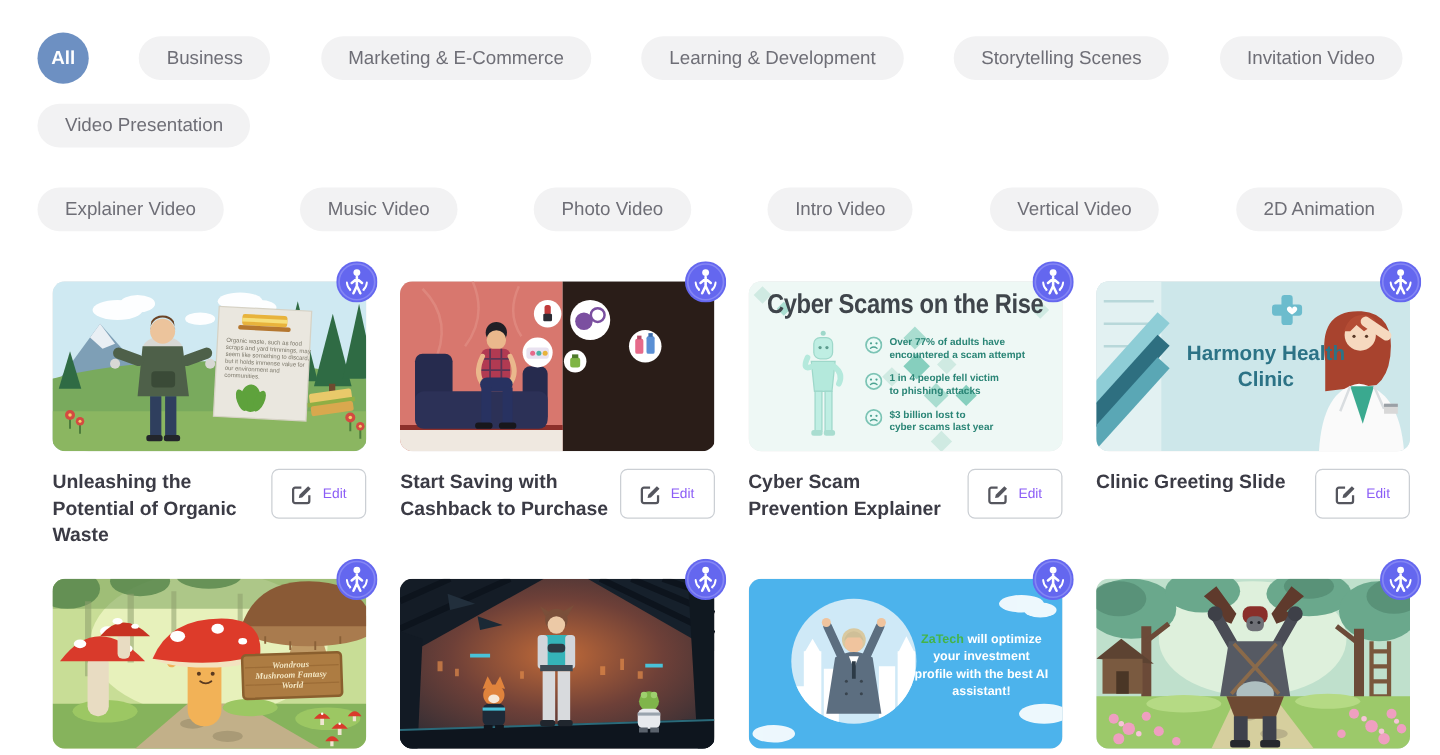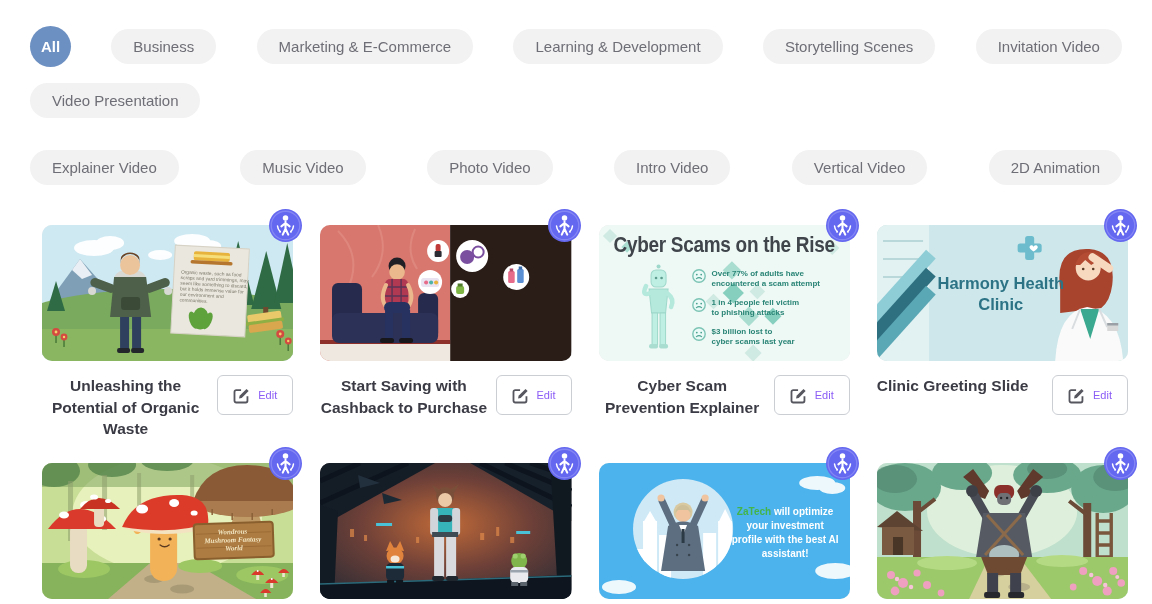--- a/index.html
+++ b/index.html
@@ -23,36 +23,36 @@
   .card { position:relative; }
   .thumb { position:relative; height:136px; cursor:pointer; }
   .art { position:absolute; inset:0; border-radius:10px; overflow:hidden;
          background:#e8e8e8; }
   .art > svg { position:absolute; inset:0; width:100%; height:100%; }
   .badge { position:absolute; top:-16px; right:-9px; width:33px; height:33px; z-index:3; }
 
   .card-footer { display:flex; align-items:flex-start; justify-content:space-between;
                  gap:8px; margin-top:14px; min-height:66px; }
   .title { font-size:15.5px; font-weight:600; color:#3b3b45; line-height:1.4;
-           max-width:168px;text-align:center; }
+           max-width:168px; }
   .edit-btn { display:flex; align-items:center; gap:8px; height:40px; padding:0 15px;
               background:#fff; border:1px solid #cbcfd4; border-radius:6px;
               color:#8b5cf6; font-family:"Liberation Sans", sans-serif;
               font-size:11px; cursor:pointer;text-align:center; }
 
   
   .ov { position:absolute; z-index:2; }
   .cyber-head { top:7px; left:0; right:0; text-align:center; font-size:19px;
                 font-weight:700; color:#3f454b; letter-spacing:-0.3px;
                 transform:scaleY(1.15); transform-origin:top; }
   .cyber-bullets { top:44px; left:93px; display:flex; flex-direction:column; gap:8px; }
   .cyber-row { display:flex; align-items:flex-start; gap:6px; }
   .cyber-text { font-size:8px; line-height:1.3; color:#2a8576; font-weight:600; }
   .cyber-text span { display:block; }
-  .clinic-title { top:48px; left:48px; width:152px; text-align:center;
+  .clinic-title { top:48px; left:60px; width:152px; text-align:center;
                   color:#2c7386; font-weight:700; font-size:16.5px; line-height:1.3; }
   .ad-text { top:42px; left:132px; right:10px; text-align:center; font-size:10px;
              font-weight:700; line-height:1.4; color:#ffffff; }
   .ad-text .brand { color:#44b449; }
 </style>
 </head>
 <body>
 
 <svg width="0" height="0" style="position:absolute">
   <defs>

